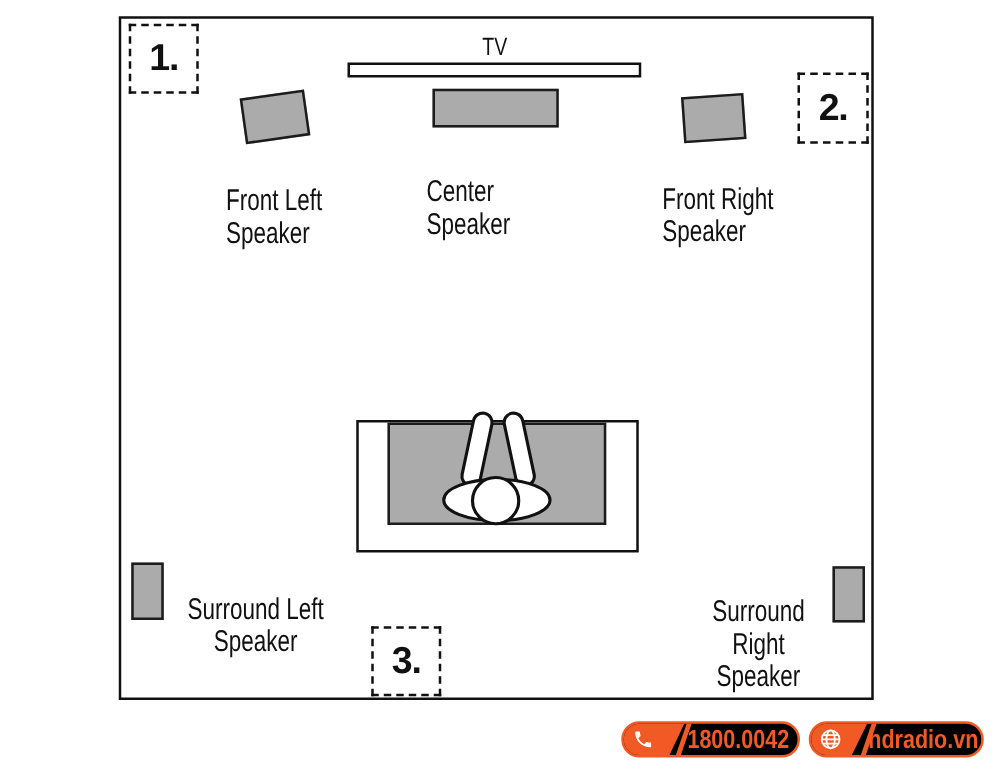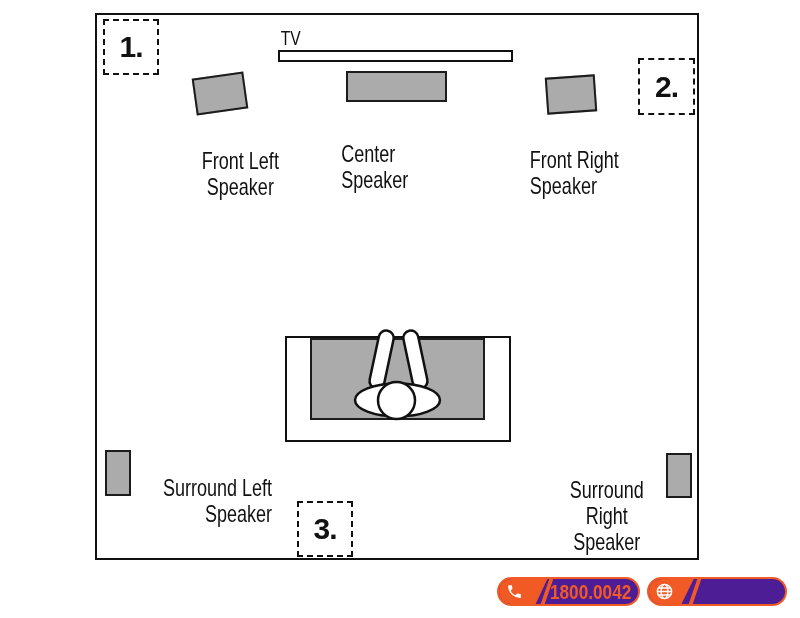--- a/index.html
+++ b/index.html
@@ -11,51 +11,51 @@
   .room{position:absolute;left:95px;top:13px;width:604px;height:547px;
     border:2.5px solid #111;box-sizing:border-box;background:#fff;}
   
   .zone{position:absolute;border:2.5px dashed #111;box-sizing:border-box;
     display:flex;align-items:center;justify-content:center;
     font-weight:bold;font-size:30px;letter-spacing:-1px;background:transparent;}
   .zone1{left:103px;top:19px;width:56px;height:56px;}
   .zone2{left:638px;top:58px;width:57px;height:57px;}
   .zone3{left:297px;top:501px;width:56px;height:56px;}
   
-  .tv-label{position:absolute;left:278px;top:27px;width:235px;text-align:left;
+  .tv-label{position:absolute;left:278px;top:27px;width:235px;text-align:center;
     font-size:20px;}
   .tv-bar{position:absolute;left:278px;top:50px;width:235px;height:12px;
     border:2px solid #111;box-sizing:border-box;background:#fff;}
   
   .speaker{position:absolute;background:#ababab;border:2px solid #1c1c1c;box-sizing:border-box;}
   .sp-center{left:346px;top:71px;width:101px;height:31px;}
   .sp-fl{left:194px;top:75px;width:52px;height:37px;transform:rotate(-8deg);}
   .sp-fr{left:546px;top:76px;width:50px;height:37px;transform:rotate(-4deg);}
   .sp-sl{left:105px;top:450px;width:26px;height:46px;}
   .sp-sr{left:666px;top:453px;width:26px;height:45px;}
   
   .label{position:absolute;font-size:24px;line-height:26px;white-space:pre-line;}
   .cond{display:inline-block;transform:scaleX(0.75);transform-origin:center top;}
-  .lbl-fl{left:168px;top:122px;width:145px;text-align:center;}
+  .lbl-fl{left:168px;top:122px;width:145px;}
   .lbl-c{left:330px;top:115px;width:132px;text-align:left;}
   .lbl-fr{left:515px;top:121px;width:145px;text-align:left;}
-  .lbl-sl{left:138px;top:449px;width:170px;text-align:right;}
+  .lbl-sl{left:138px;top:449px;width:170px;text-align:center;}
   .lbl-sl .cond{transform-origin:left top;}
   .lbl-sr{left:513px;top:451px;width:150px;text-align:center;}
   .lbl-sr .cond{transform-origin:right top;}
   .tv-label .cond{transform:scaleX(0.78);}
   
   .couch{position:absolute;left:285px;top:336px;width:226px;height:106px;
     border:2.5px solid #111;box-sizing:border-box;background:#fff;}
   .couch-seat{position:absolute;left:310px;top:338px;width:175px;height:82px;
     border:2px solid #1c1c1c;box-sizing:border-box;background:#ababab;}
   .person{position:absolute;left:340px;top:318px;}
   
   .badge{position:absolute;top:577px;height:29px;border:2px solid #f15a24;
-    border-radius:15px;box-sizing:border-box;background:#4c1d95;overflow:hidden;}
+    border-radius:15px;box-sizing:border-box;background:#000000;overflow:hidden;}
   .badge-phone{left:497px;width:143px;}
   .badge-site{left:647px;width:140px;}
   .badge-head{position:absolute;left:-1px;top:-1px;bottom:-1px;background:#f15a24;
     display:flex;align-items:center;}
   .badge-phone .badge-head{width:50px;clip-path:polygon(0 0,86% 0,64% 100%,0 100%);padding-left:8px;}
   .badge-site  .badge-head{width:48px;clip-path:polygon(0 0,84% 0,60% 100%,0 100%);padding-left:7px;}
   .badge-stripe{position:absolute;top:-1px;bottom:-1px;width:4px;background:#f15a24;
     transform:skewX(-19deg);}
   .badge-phone .badge-stripe{left:46px;}
   .badge-site  .badge-stripe{left:44px;}
@@ -140,15 +140,18 @@
     <div class="badge-head">
       <svg width="19" height="19" viewBox="0 0 24 24">
         <g fill="none" stroke="#ffffff" stroke-width="1.8">
           <circle cx="12" cy="12" r="9"></circle>
           <ellipse cx="12" cy="12" rx="4.2" ry="9"></ellipse>
           <path d="M3 12h18M4.2 7.6h15.6M4.2 16.4h15.6"></path>
         </g>
       </svg>
     </div>
     <div class="badge-stripe"></div>
+    <div class="badge-text">
+      <span class="num">hdradio.vn</span>
+    </div>
   </div>
 
 </div>
 
 </body></html>

